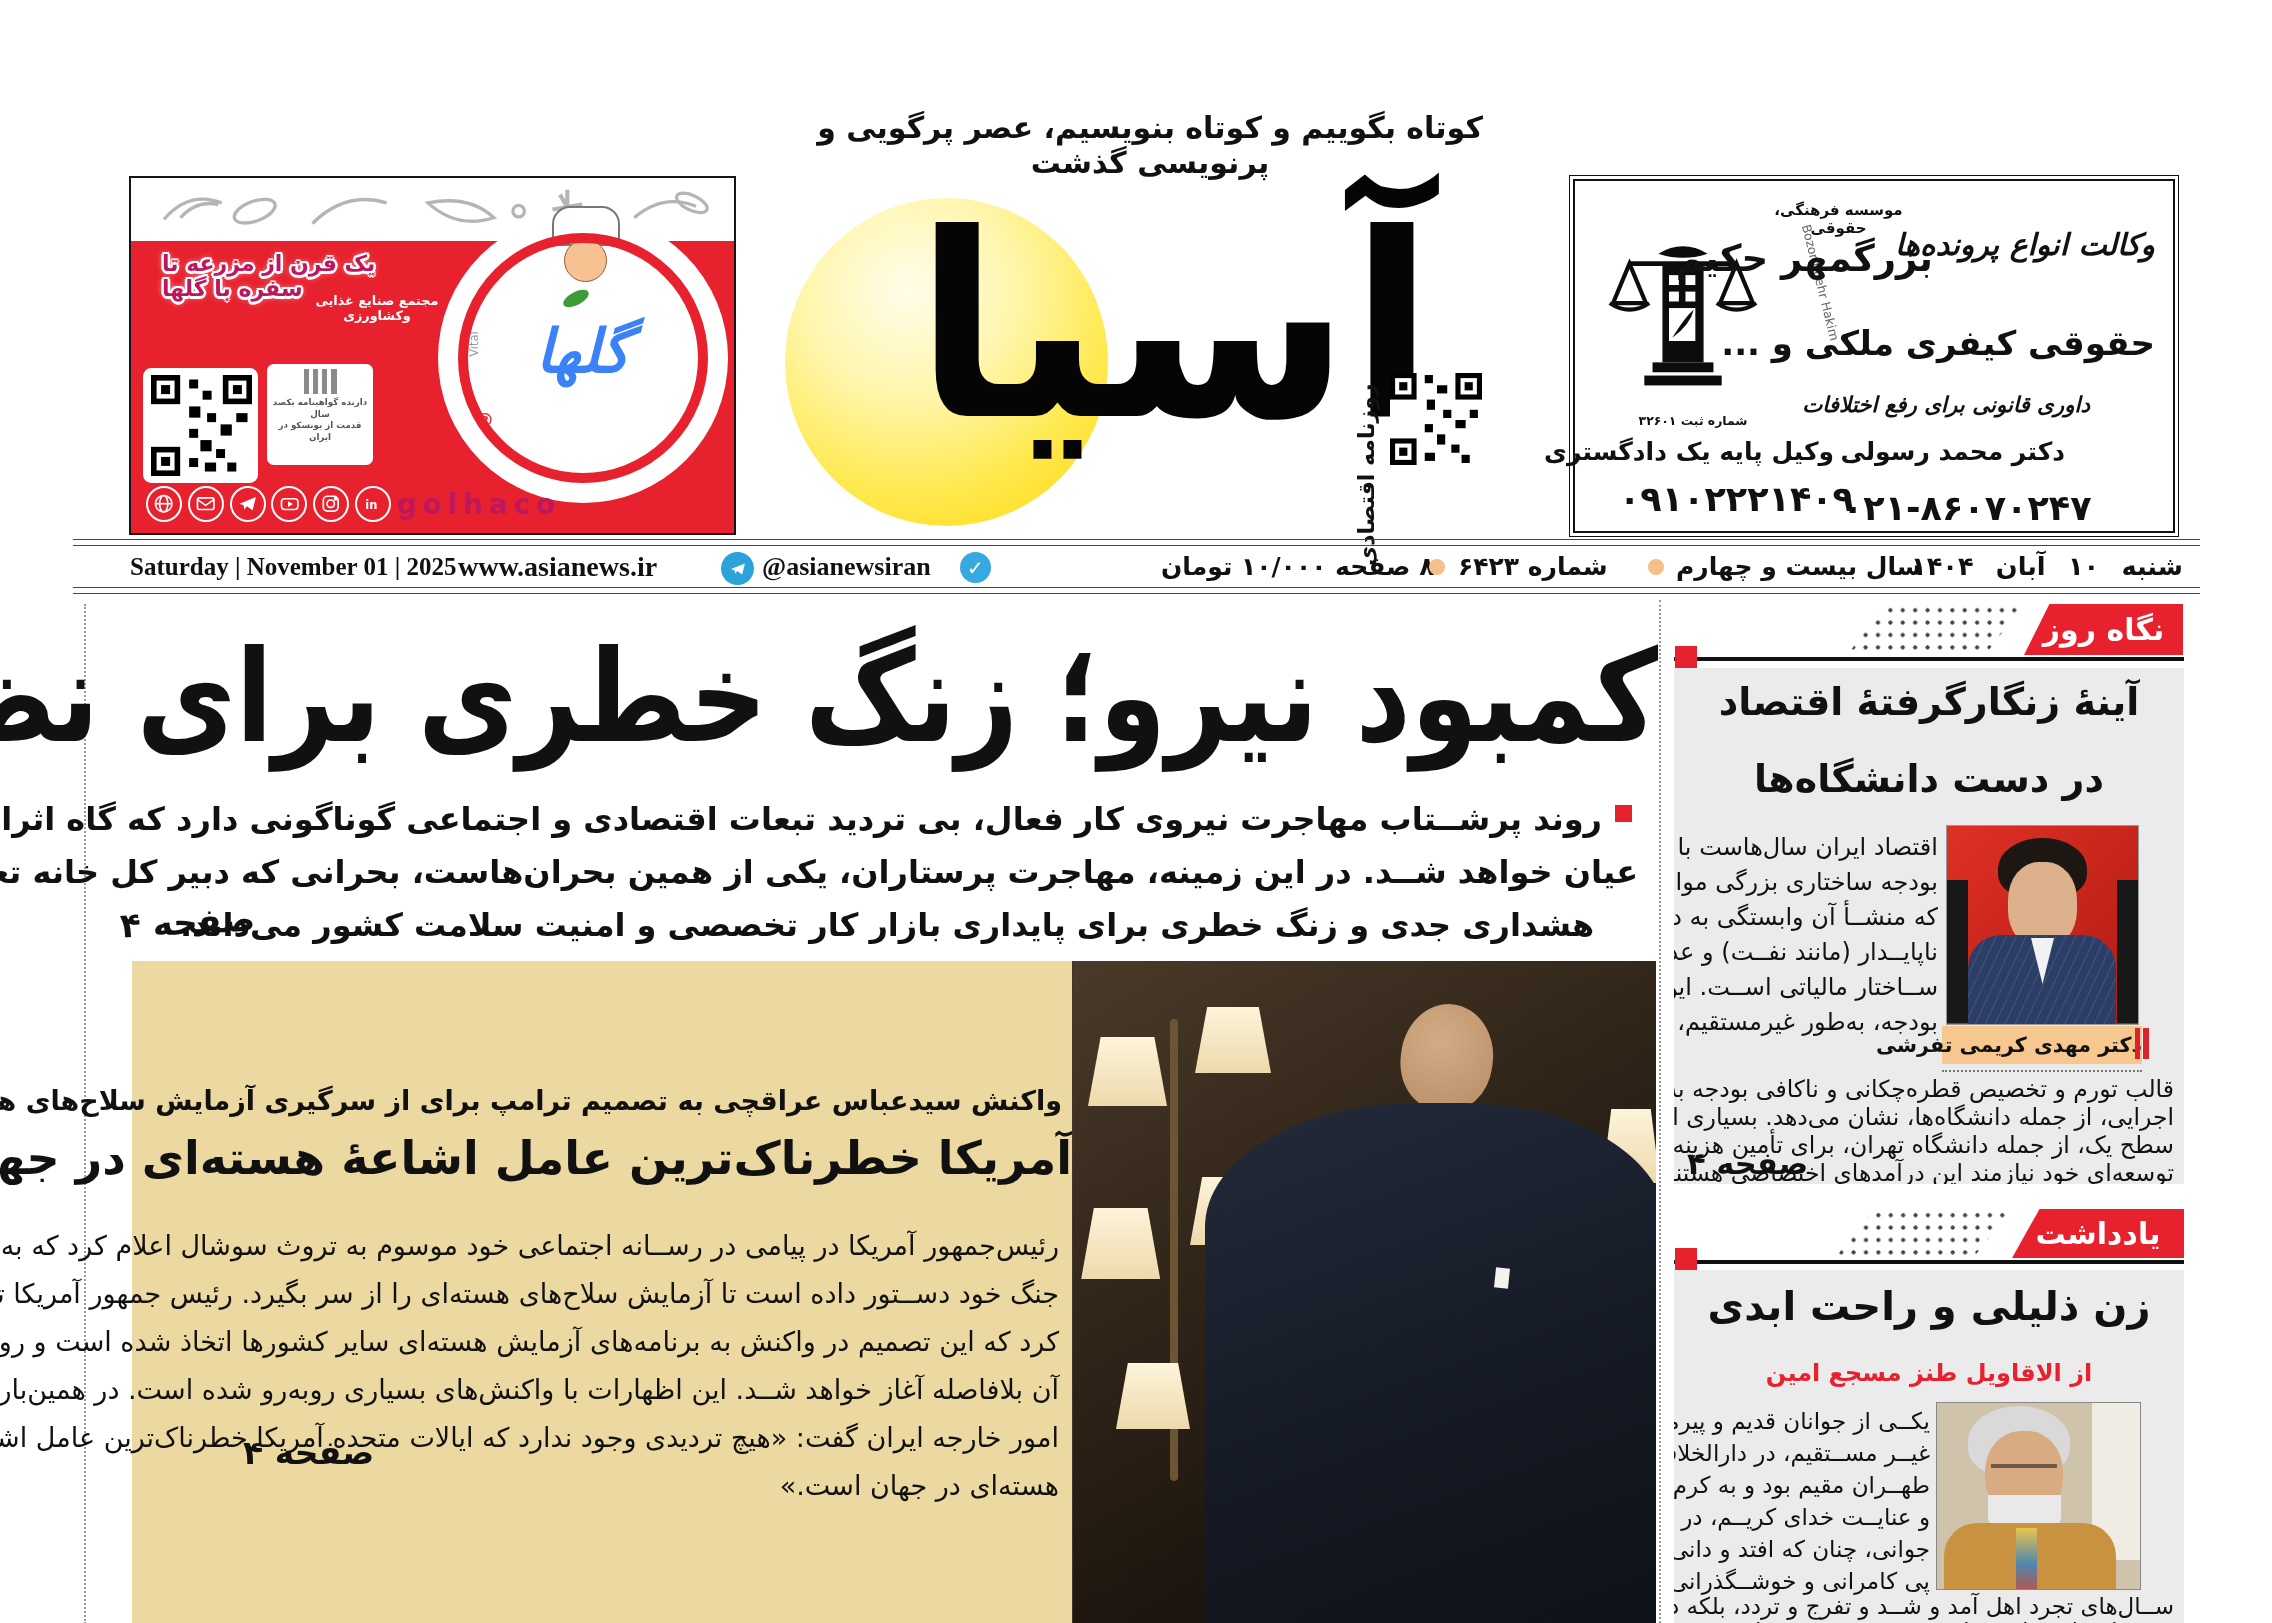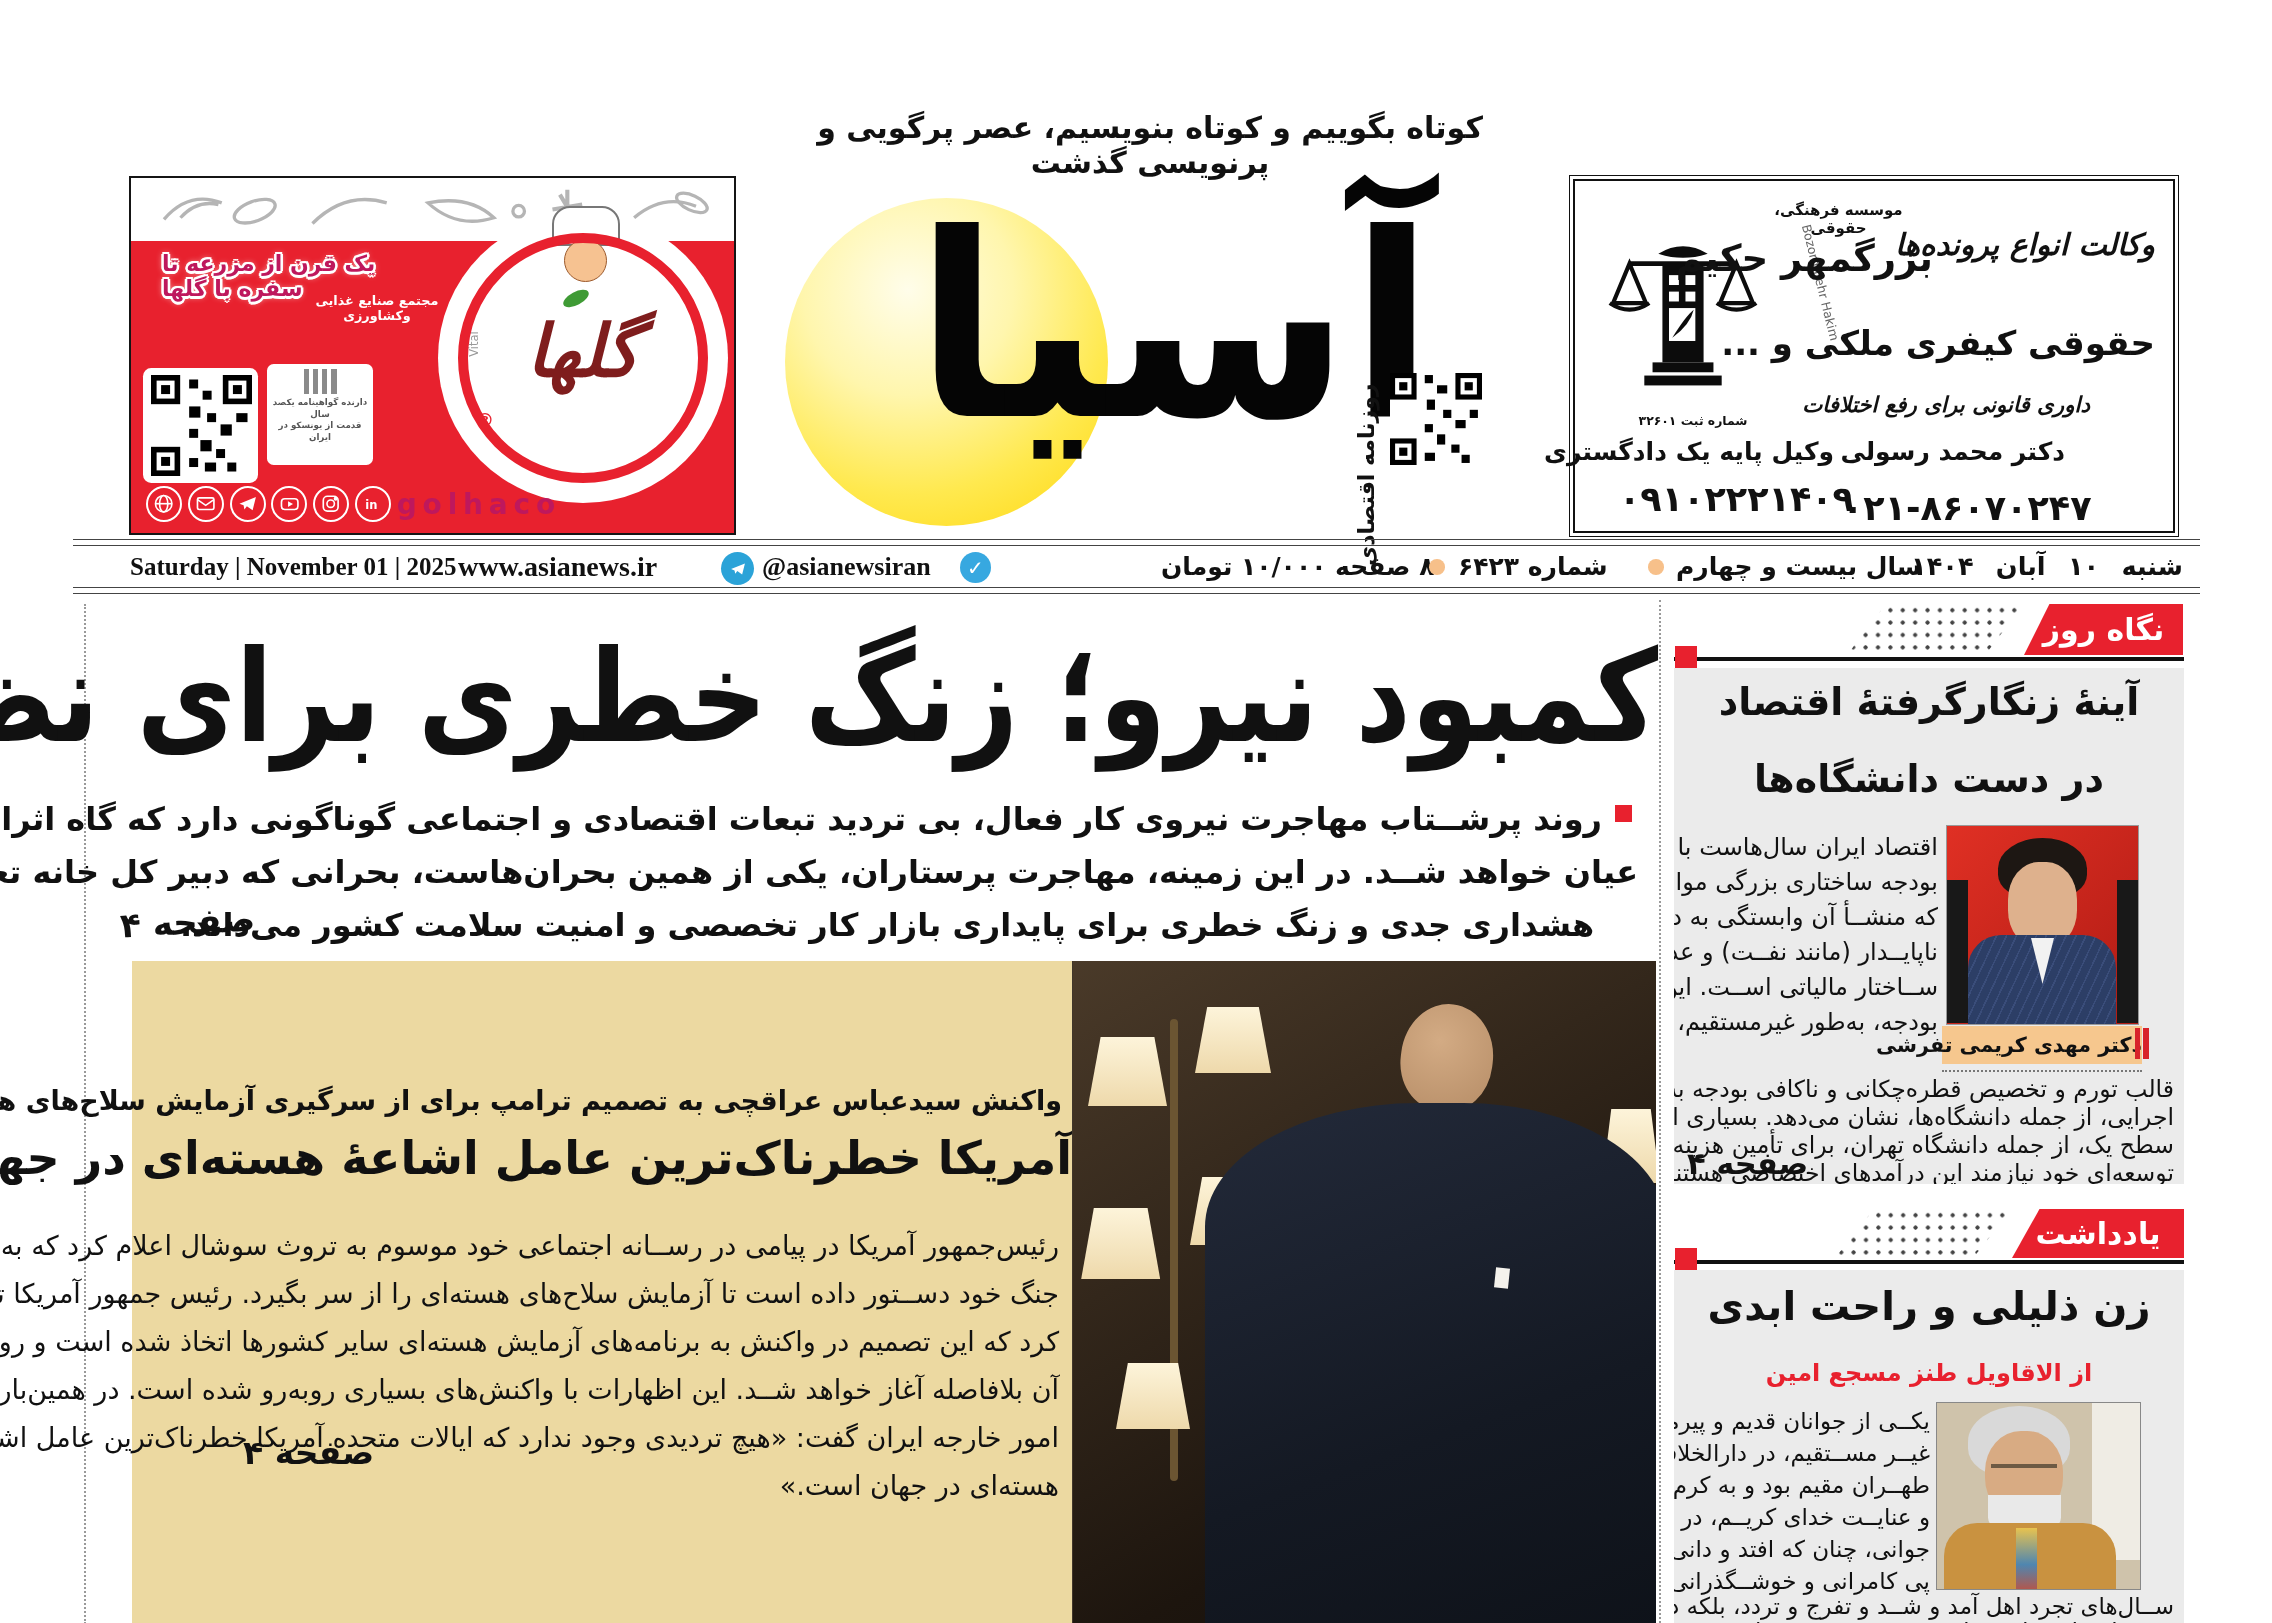--- a/index.html
+++ b/index.html
@@ -13,21 +13,21 @@
   .ad-left{left:129px;top:176px;width:603px;height:355px;border:2.5px solid #151515;background:#fff;overflow:hidden;}
   .spice-strip{left:0;top:0;width:100%;height:63px;background:#fff;}
   .red-body{left:0;top:63px;width:100%;height:293px;background:#e8212e;}
   .golha-slogan{left:31px;top:73px;width:272px;font-size:22px;font-weight:bold;color:#be185d;text-align:left;
     text-shadow:-2.5px 0 0 #fff,2.5px 0 0 #fff,0 -2.5px 0 #fff,0 2.5px 0 #fff,-1.6px -1.6px 0 #fff,1.6px 1.6px 0 #fff,-1.6px 1.6px 0 #fff,1.6px -1.6px 0 #fff,0 0 7.4px #fff;}
   .golha-circle{left:307px;top:35px;width:290px;height:290px;background:#fff;border-radius:50%;}
   .golha-circle::after{content:"";position:absolute;inset:20px;border:10.7px solid #e8212e;border-radius:50%;}
   .chef{left:109px;top:-6.6px;width:74px;height:79px;}
   .chef .hat{position:absolute;left:5px;top:0;width:64px;height:36px;background:#fff;border:2.5px solid #777;border-radius:18px 18px 6.6px 6.6px;}
   .chef .face{position:absolute;left:16.5px;top:33px;width:41px;height:41px;background:#f6c291;border-radius:50%;border:1.6px solid #9c5a2d;}
-  .golha-script{left:0;right:0;top:89px;font-size:72px;line-height:99px;font-weight:bold;font-style:italic;color:#7f1d1d;text-align:center;}
+  .golha-script{left:0;right:0;top:89px;font-size:60px;line-height:99px;font-weight:bold;font-style:italic;color:#3b82f6;text-align:center;}
   .golha-leaf{left:124px;top:79px;width:28px;height:13px;background:#3f9b35;border-radius:50%;transform:rotate(-28deg);}
   .golha-reg{left:38px;top:196px;font-size:18px;color:#e8212e;font-weight:bold;}
   .golha-vital{left:23px;top:124px;font-size:11.5px;color:#999;transform:rotate(-90deg);}
   .golha-tag{left:176px;top:115px;width:140px;font-size:12.8px;font-weight:bold;color:#fff;text-align:center;}
   .qr-box{left:12.4px;top:190px;width:115px;height:115px;background:#fff;border-radius:8.2px;padding:7.4px;box-sizing:border-box;}
   .unesco{left:136px;top:186px;width:106px;height:101px;background:#fff;border-radius:6.6px;text-align:center;padding:5px 3.3px;box-sizing:border-box;}
   .unesco .cols{display:inline-block;width:33px;height:25px;background:
      linear-gradient(90deg,#8a8a8a 0 5px,transparent 5px 9px,#8a8a8a 9px 14px,transparent 14px 18px,#8a8a8a 18px 23px,transparent 23px 27px,#8a8a8a 27px 33px);}
   .unesco .utxt{font-size:8.7px;color:#555;font-weight:bold;line-height:11.5px;}
   .socials{left:15px;top:307px;height:38px;display:flex;align-items:center;gap:5.8px;}

